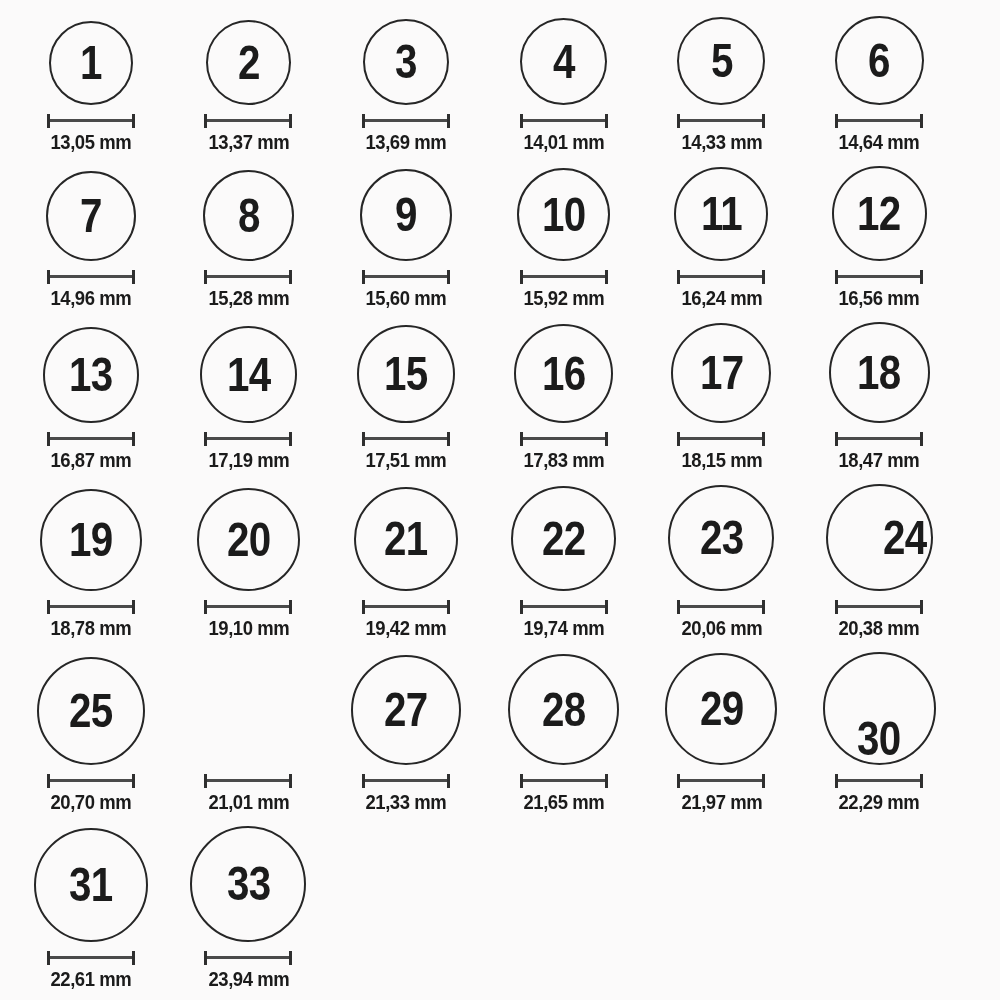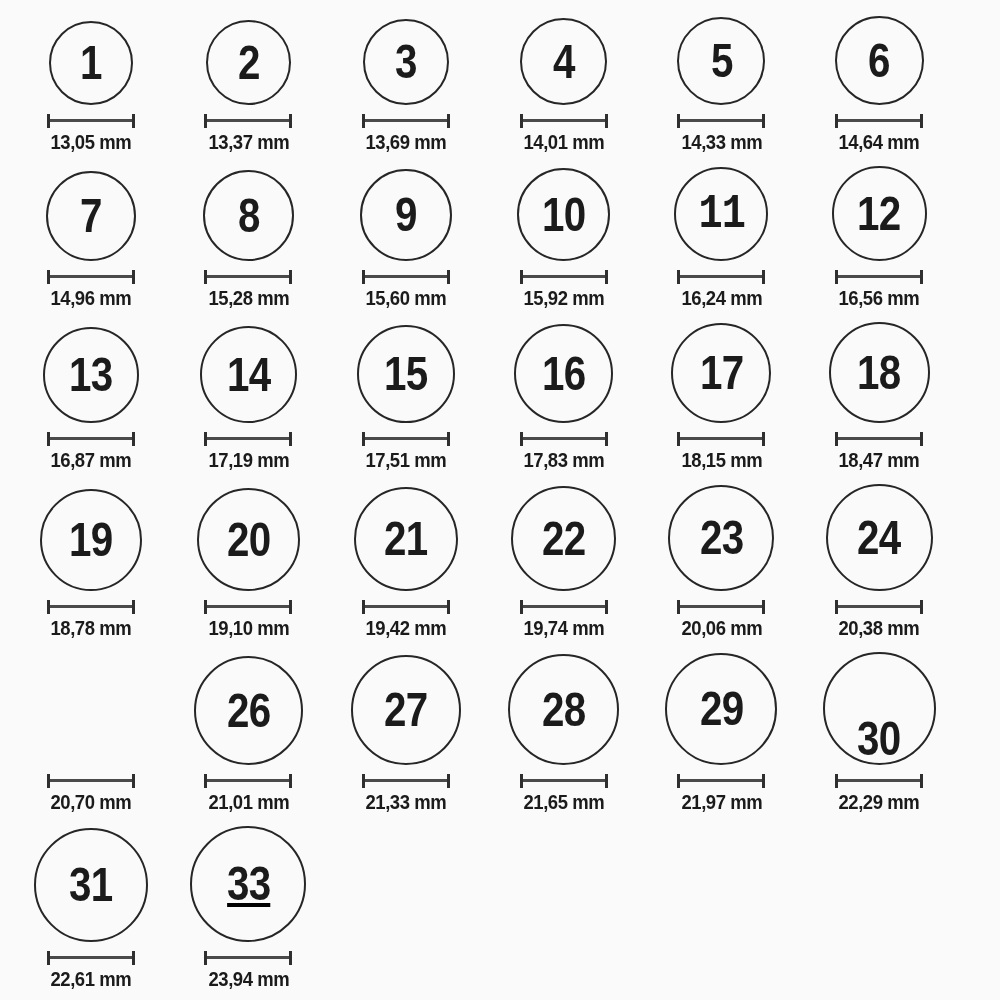--- a/index.html
+++ b/index.html
@@ -157,21 +157,21 @@
 
   <div class="cell">
     <div class="circle" style="width: 93px; height: 93px;">
       <span class="num">10</span>
     </div>
     <div class="measure"></div>
     <div class="label">15,92 mm</div>
   </div>
 
   <div class="cell">
-    <div class="circle" style="width: 94px; height: 94px; font-family: Liberation Mono, monospace;">
+    <div class="circle" style="width: 94px; height: 94px;">
       <span class="num">11</span>
     </div>
     <div class="measure"></div>
     <div class="label">16,24 mm</div>
   </div>
 
   <div class="cell">
     <div class="circle" style="width: 95px; height: 95px;">
       <span class="num">12</span>
     </div>
@@ -261,36 +261,36 @@
 
   <div class="cell">
     <div class="circle" style="width: 106px; height: 106px;">
       <span class="num">23</span>
     </div>
     <div class="measure"></div>
     <div class="label">20,06 mm</div>
   </div>
 
   <div class="cell">
-    <div class="circle" style="width: 107px; height: 107px;">
+    <div class="circle" style="width: 107px; height: 107px; justify-content: flex-end;">
       <span class="num">24</span>
     </div>
     <div class="measure"></div>
     <div class="label">20,38 mm</div>
   </div>
 
   <div class="cell">
+    <div class="circle" style="width: 108px; height: 108px;">
+      <span class="num">25</span>
+    </div>
     <div class="measure"></div>
     <div class="label">20,70 mm</div>
   </div>
 
   <div class="cell">
-    <div class="circle" style="width: 109px; height: 109px;">
-      <span class="num">26</span>
-    </div>
     <div class="measure"></div>
     <div class="label">21,01 mm</div>
   </div>
 
   <div class="cell">
     <div class="circle" style="width: 110px; height: 110px; text-align: right;">
       <span class="num">27</span>
     </div>
     <div class="measure"></div>
     <div class="label">21,33 mm</div>
@@ -323,19 +323,19 @@
   <div class="cell">
     <div class="circle" style="width: 114px; height: 114px;">
       <span class="num">31</span>
     </div>
     <div class="measure"></div>
     <div class="label">22,61 mm</div>
   </div>
 
 
   <div class="cell">
-    <div class="circle" style="width: 116px; height: 116px; text-decoration: underline;">
+    <div class="circle" style="width: 116px; height: 116px;">
       <span class="num">33</span>
     </div>
     <div class="measure"></div>
     <div class="label">23,94 mm</div>
   </div>
 </div>
 
 </body></html>

